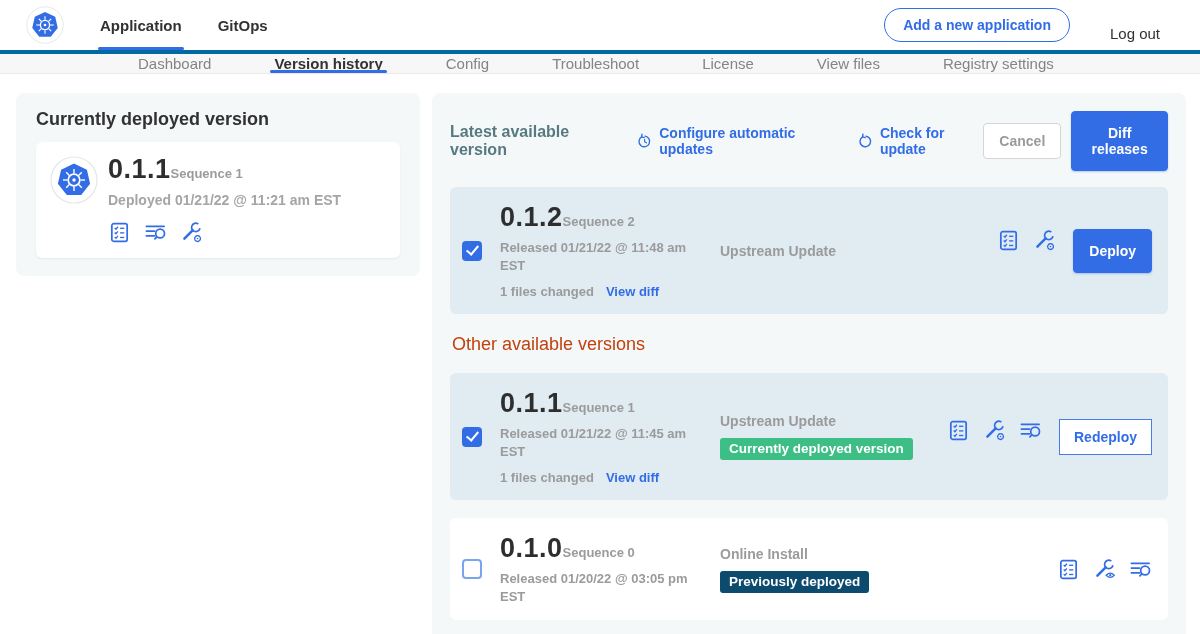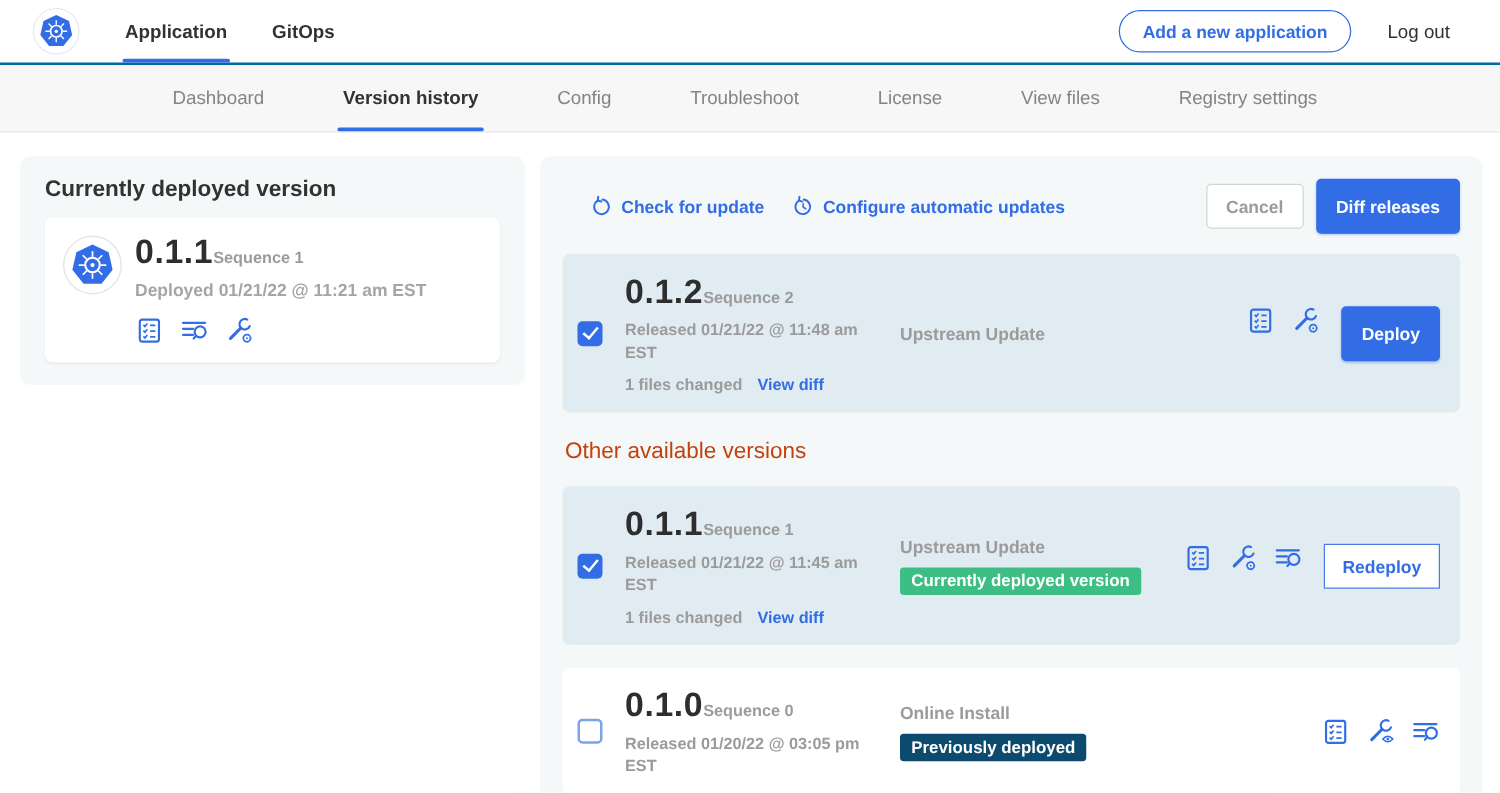--- a/index.html
+++ b/index.html
@@ -11,28 +11,28 @@
   svg.ic { display:block; }
 
   
   .top-header { display:flex; align-items:center; height:50px; padding:0 40px 0 26px; background:#fff; }
   .brand-logo { width:38px; height:38px; cursor:pointer; }
   .nav-tabs { display:flex; height:100%; margin-left:34px; }
   .nav-tab { position:relative; display:flex; align-items:center; padding:0 2px; margin-right:32px;
              font-size:15px; font-weight:700; color:#323232; cursor:pointer; }
   .nav-tab.active::after { content:""; position:absolute; left:0; right:0; bottom:0; height:3px;
              background:#326DE6; border-radius:2px; }
-  .header-right { margin-left:auto; display:flex; align-items:center; gap:29px; }
+  .header-right { margin-left:auto; display:flex; align-items:flex-end; gap:40px; }
   .add-app-btn { background:#fff; border:1.5px solid #326DE6; color:#326DE6; font-weight:700;
              font-size:14px; padding:8px 18px; border-radius:18px; cursor:pointer;
              font-family:inherit; }
   .logout { font-size:15px; color:#323232; cursor:pointer; }
 
   
-  .subnav { height:56px; background:#F7F7F7; border-top:2px solid #0369a1; border-bottom:1px solid #EAEAEA; }
+  .subnav { height:24px; background:#F7F7F7; border-top:4px solid #0369a1; border-bottom:1px solid #EAEAEA; }
   .subnav-tabs { display:flex; height:100%; padding-left:138px; gap:63px; }
   .subnav-tab { position:relative; display:flex; align-items:center; font-size:15px; color:#848484; cursor:pointer; }
   .subnav-tab.active { color:#323232; font-weight:700; }
   .subnav-tab.active::after { content:""; position:absolute; left:-4px; right:-4px; bottom:0; height:3px;
              background:#326DE6; border-radius:2px; }
 
   
   .main { display:flex; align-items:flex-start; gap:12px; padding:19px 14px 0 16px; }
   .panel { background:#F5F8F9; border-radius:8px; }
 
@@ -229,31 +229,32 @@
               <use href="#sym-wrench-gear"></use>
             </svg>
         </div>
       </div>
     </div>
   </section>
 
   <section class="panel versions-panel">
 
     <div class="vp-header">
+      <span class="vp-title">Latest available version</span>
+      <span class="vp-link">
+        <svg class="ic">
+            <use href="#sym-auto-update"></use>
+          </svg>
+        <span>Configure automatic updates</span>
+      </span>
       <span class="vp-link">
         <svg class="ic">
             <use href="#sym-refresh"></use>
           </svg>
         <span>Check for update</span>
-      </span>
-      <span class="vp-link">
-        <svg class="ic">
-            <use href="#sym-auto-update"></use>
-          </svg>
-        <span>Configure automatic updates</span>
       </span>
       <div class="vp-actions">
         <button class="btn btn-cancel">Cancel</button>
         <button class="btn btn-primary">Diff releases</button>
       </div>
     </div>
 
     <div class="version-card selected">
       <div class="cb checked"></div>
       <div class="vc-info">

